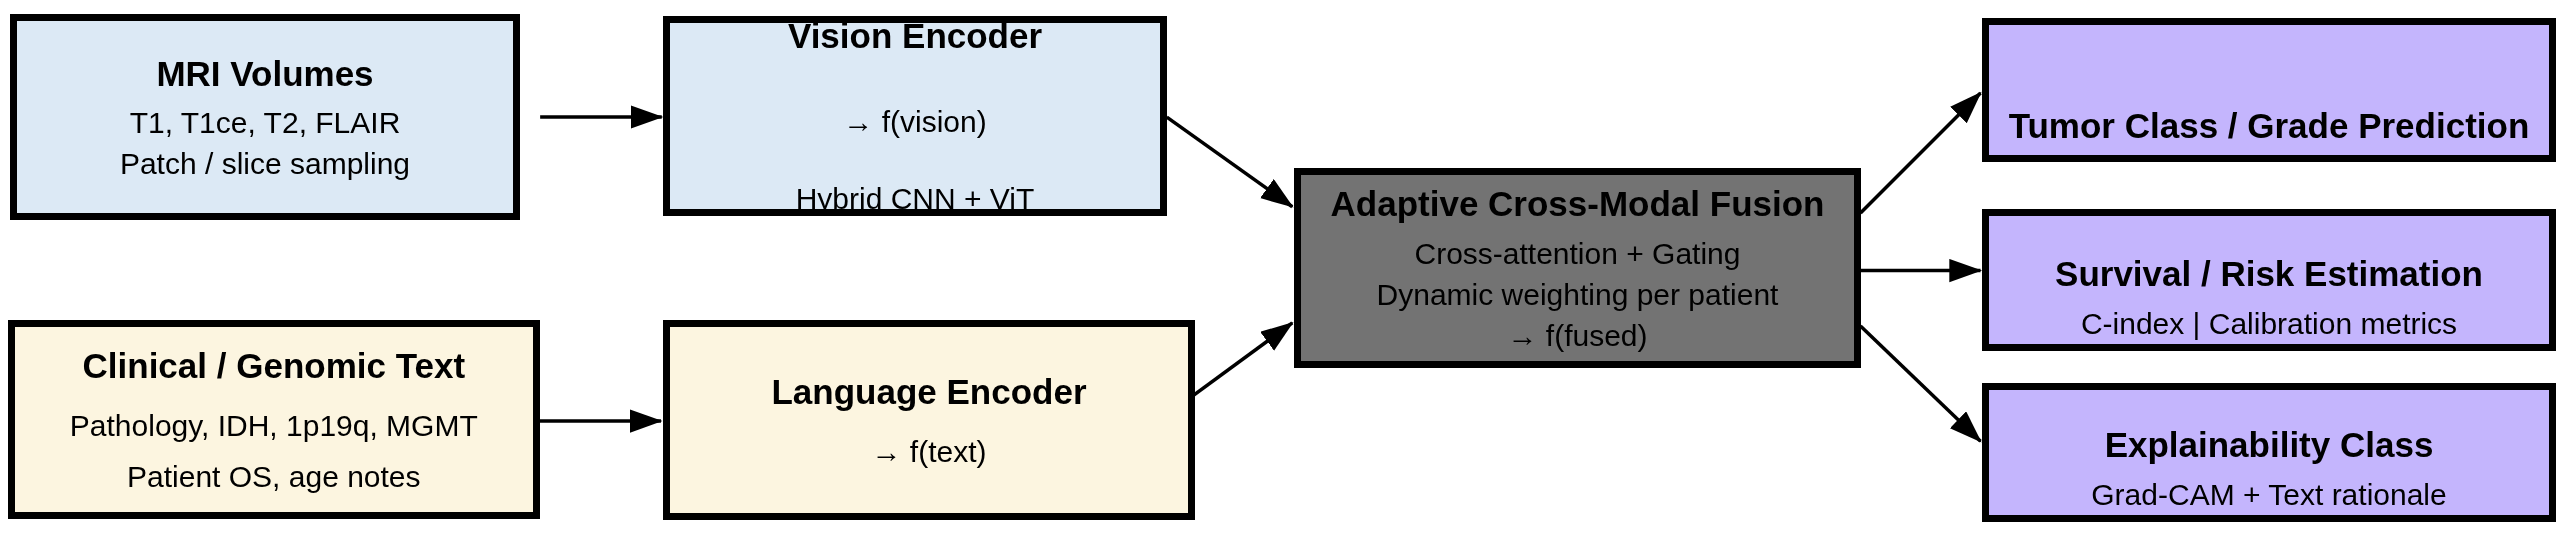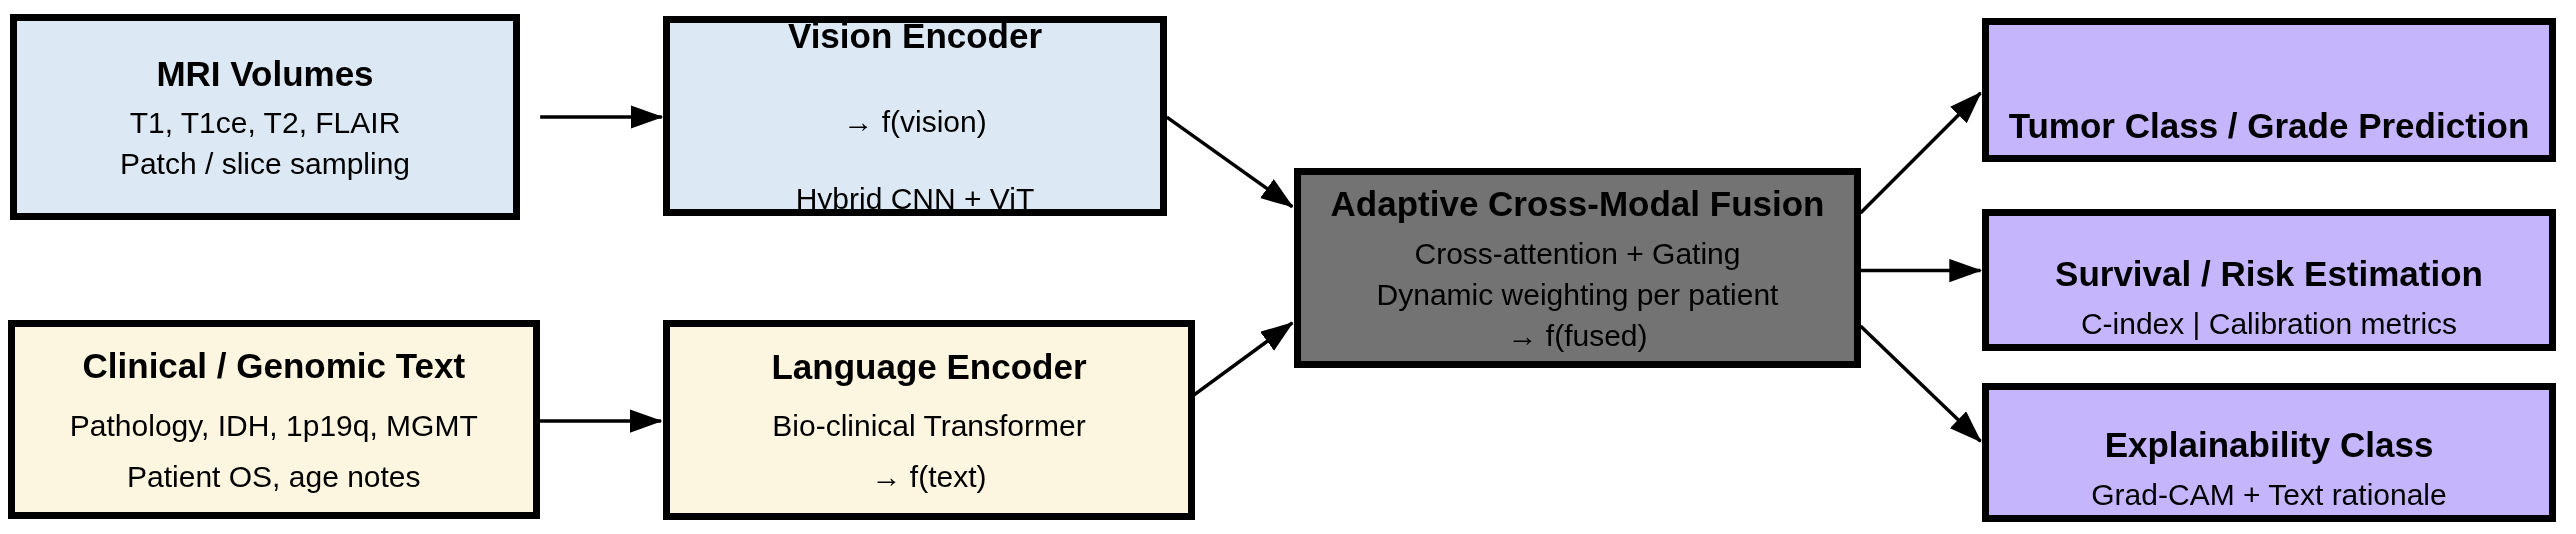--- a/index.html
+++ b/index.html
@@ -82,21 +82,20 @@
   </div>
 
   <div class="node fill-cream" style="left:7.8px; top:320px; width:532px; height:199px;">
     <div class="title">Clinical / Genomic Text</div>
     <div class="sub">Pathology, IDH, 1p19q, MGMT</div>
     <div class="sub">Patient OS, age notes</div>
   </div>
 
   <div class="node fill-cream" style="left:663px; top:320px; width:532px; height:200px;">
     <div class="title">Language Encoder</div>
-    <div class="sub">Bio-clinical Transformer</div>
     <div class="sub">→ f(text)</div>
   </div>
 
   <div class="node fill-green" style="left:1294px; top:168px; width:567px; height:200px;">
     <div class="title">Adaptive Cross-Modal Fusion</div>
     <div class="sub">Cross-attention + Gating</div>
     <div class="sub">Dynamic weighting per patient</div>
     <div class="sub">→ f(fused)</div>
   </div>
 

